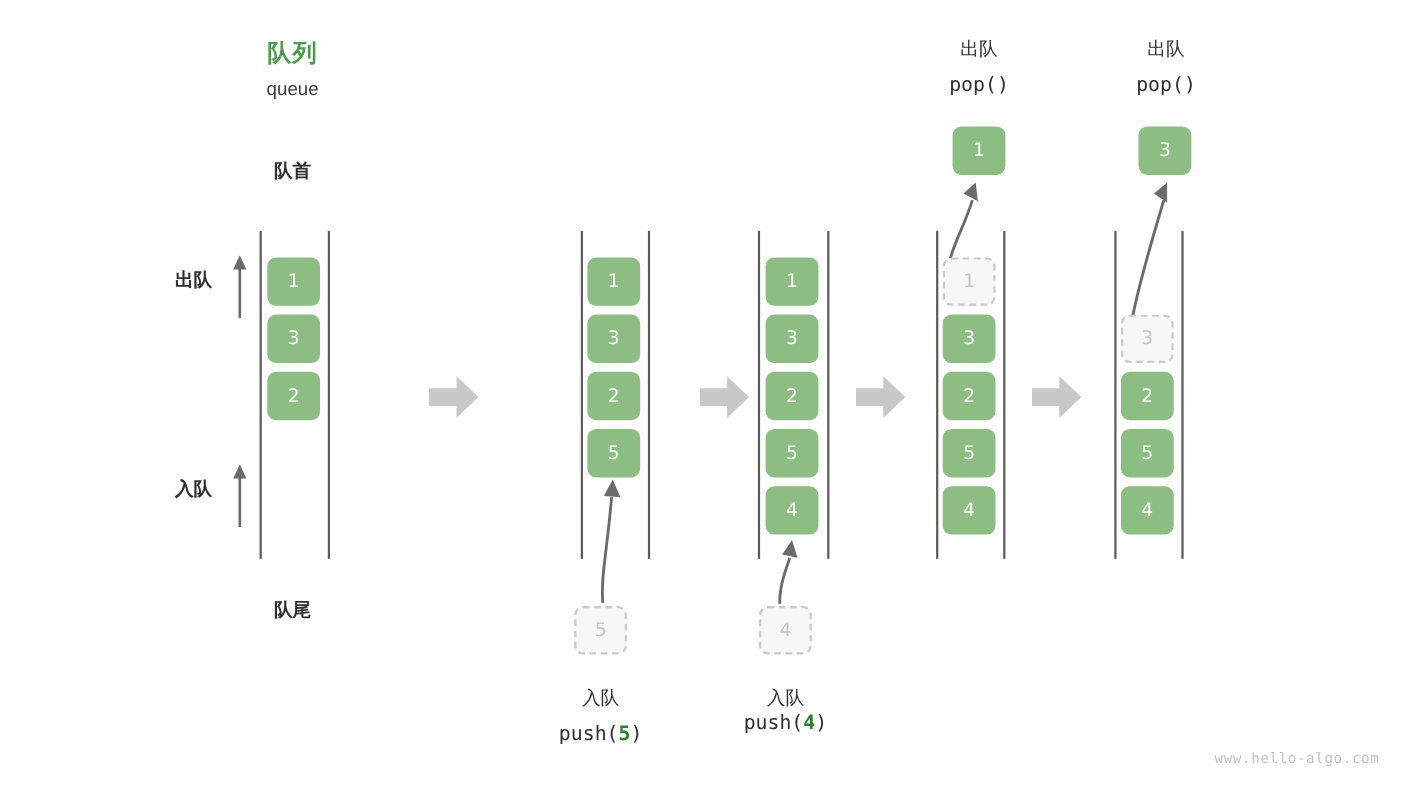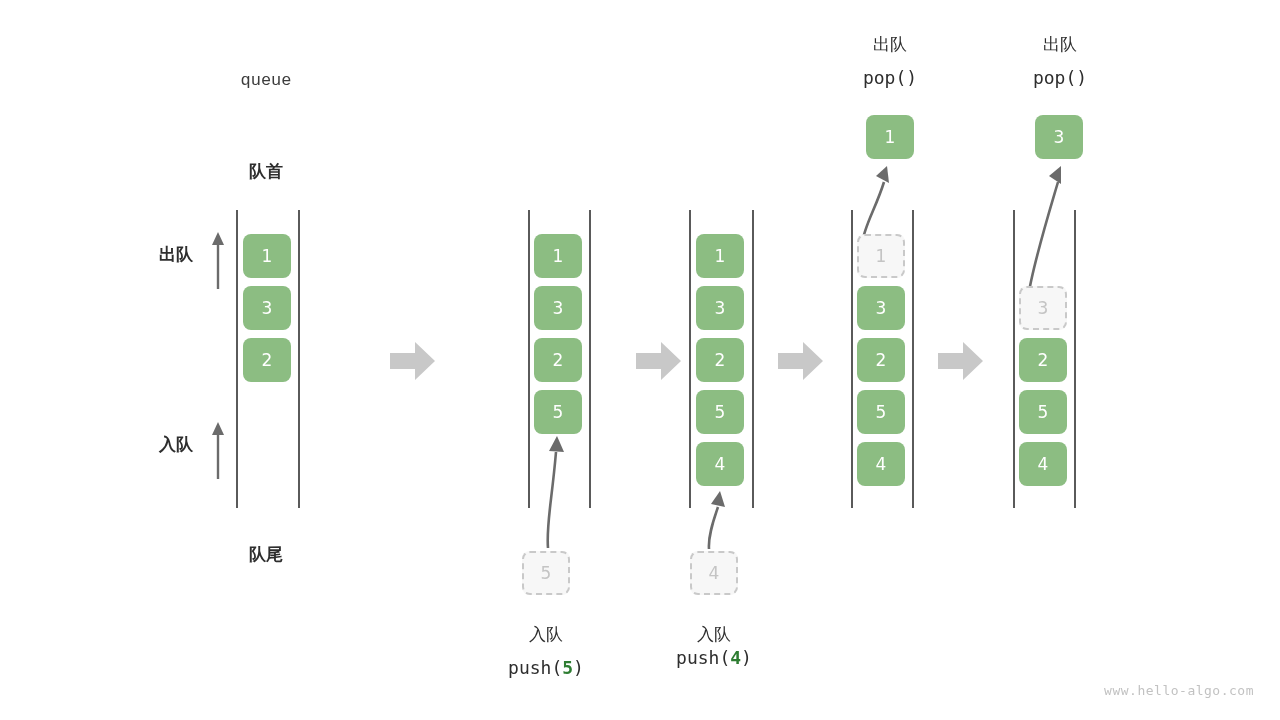--- a/index.html
+++ b/index.html
@@ -25,21 +25,21 @@
 
   
   .title-cn {
     font-size: 22px;
     font-weight: bold;
     color: #4d9a4d;
     text-align: center;
     letter-spacing: 1px;
   }
   .title-en {
-    font-family: Liberation Mono, monospace;
+    font-family: Liberation Sans, sans-serif;
     font-size: 17px;
     color: #3c3c3c;
     text-align: center;
   }
   .side-label {
     font-size: 17px;
     font-weight: bold;
     color: #2e2e2e;
     text-align: center;
     white-space: nowrap;
@@ -97,23 +97,24 @@
   .v-arrow { width: 14px; }
 
   
   .chevron { width: 44px; height: 40px; }
 </style>
 </head>
 <body>
 
 <div id="stage">
 
+  <div class="abs title-cn" style="left:196px; top:33px; width:140px;">队列</div>
   <div class="abs title-en" style="left:196px; top:71px; width:140px;">queue</div>
 
-  <div class="abs side-label" style="left:196px; top:160px; width:140px;">队首</div>
+  <div class="abs side-label" style="left:196px; top:144px; width:140px;">队首</div>
   <div class="abs side-label" style="left:196px; top:543px; width:140px;">队尾</div>
 
   <div class="abs side-label" style="left:145px; top:243px; width:62px;">出队</div>
   <div class="abs v-arrow" style="left:211px; top:232px;">
     <svg width="14" height="58" viewBox="0 0 14 58">
       <line x1="7" y1="57" x2="7" y2="10" stroke="#6b6b6b" stroke-width="2.4"></line>
       <polygon points="7,0 13,13 1,13" fill="#6b6b6b"></polygon>
     </svg>
   </div>
 

